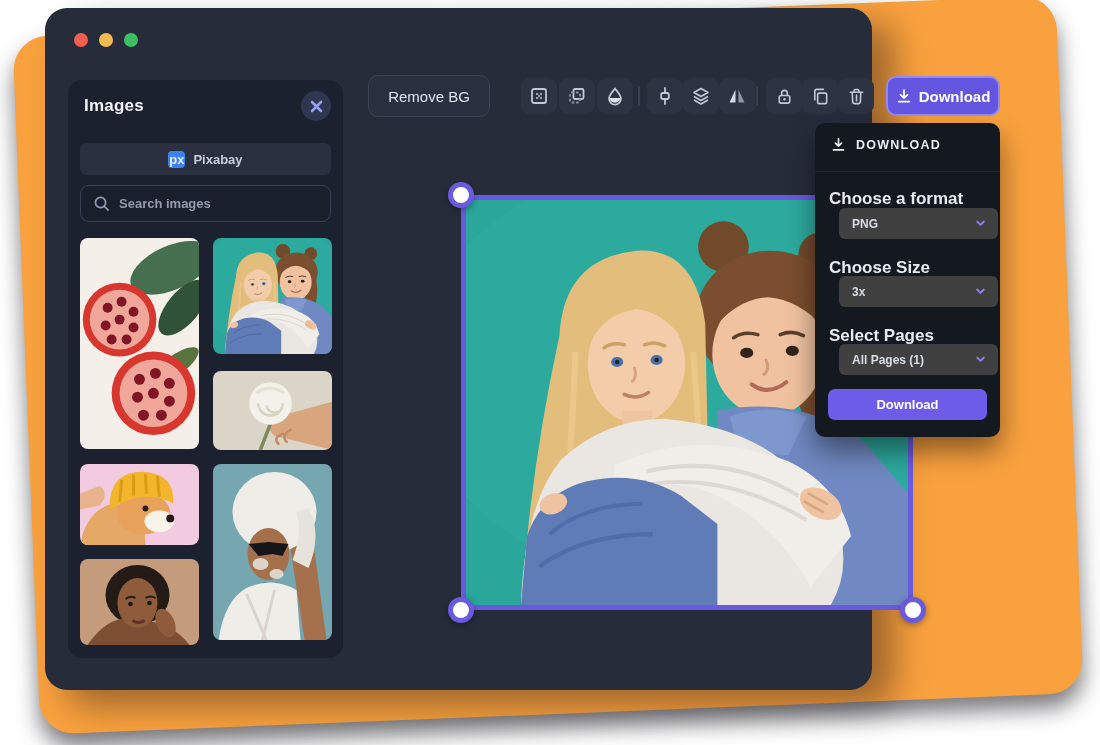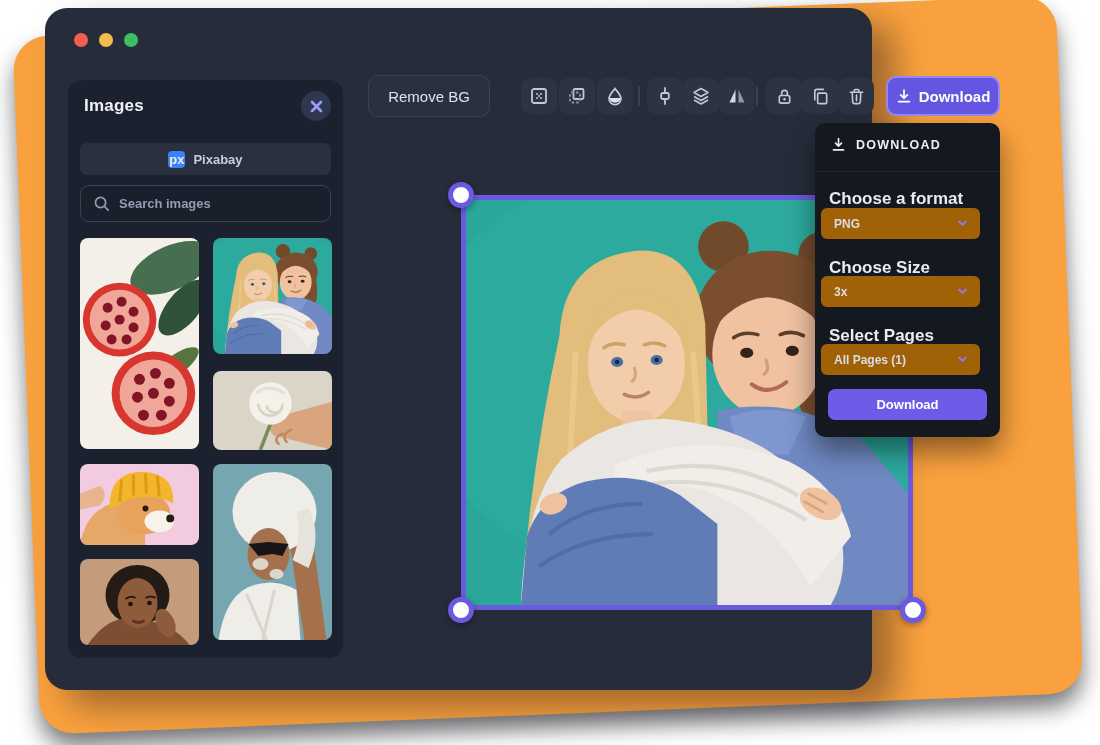--- a/index.html
+++ b/index.html
@@ -82,21 +82,21 @@
   .h-bl { left:403px; top:589px; }
   .h-br { left:855px; top:589px; }
 
   
   .dl-panel { position:absolute; left:770px; top:115px; width:185px; height:314px;
     background:#14181F; border-radius:10px; z-index:20; box-shadow:0 14px 28px rgba(0,0,0,.45); }
   .dl-header { position:absolute; left:16px; top:14px; display:flex; align-items:center; gap:10px; }
   .dl-header span { font-size:12.5px; font-weight:800; letter-spacing:.1em; color:#ECEEF4; }
   .dl-divider { position:absolute; left:0; top:48px; width:100%; height:1px; background:#20242E; }
   .dl-label { position:absolute; left:14px; font-size:17px; font-weight:700; color:#E8EBF2; }
-  .dl-select { position:absolute; left:6px; width:159px; height:31px; background:#a16207;
+  .dl-select { position:absolute; left:24px; width:159px; height:31px; background:#404040;
     border-radius:6px; display:flex; align-items:center; padding-left:13px; cursor:pointer; }
   .dl-select span { font-size:12px; font-weight:600; color:#D9DDE8; }
   .dl-select svg { position:absolute; right:11px; }
   .lb1 { top:66px; }  .sl1 { top:85px; }
   .lb2 { top:135px; } .sl2 { top:153px; }
   .lb3 { top:203px; } .sl3 { top:221px; }
   .dl-go { position:absolute; left:13px; top:266px; width:159px; height:31px; border-radius:7px;
     background:#6C5CE7; color:#FFFFFF; font-size:13px; font-weight:700; display:flex;
     align-items:center; justify-content:center; cursor:pointer; }
 

